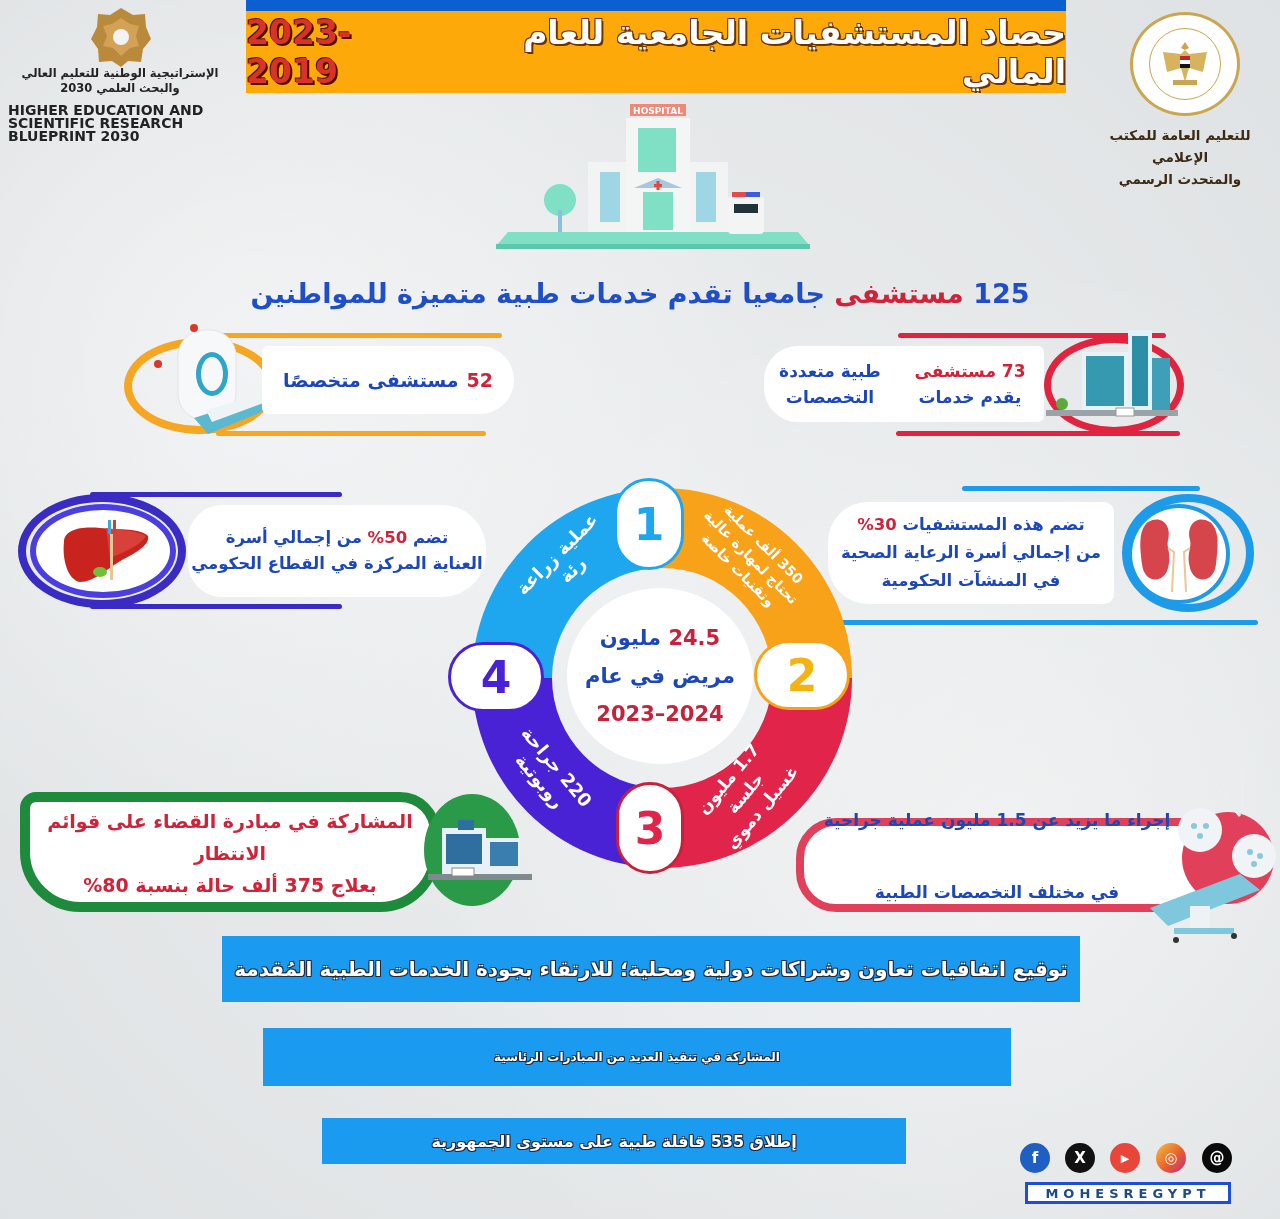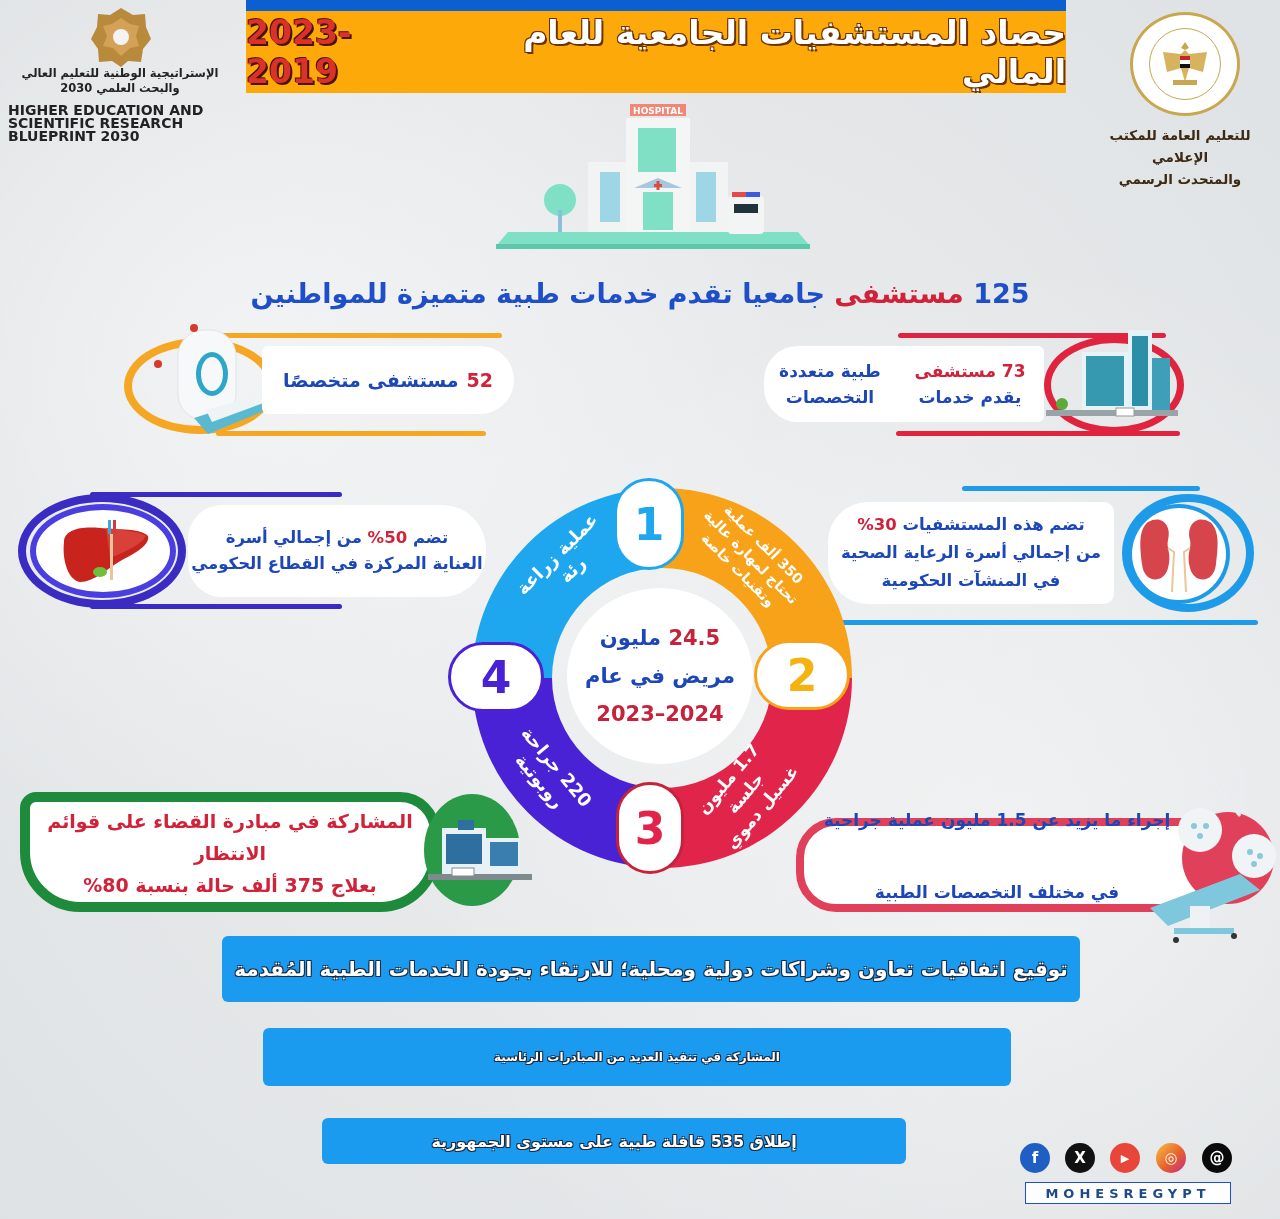--- a/index.html
+++ b/index.html
@@ -58,27 +58,27 @@
   .ring-wrap { left: 462px; top: 478px; width: 400px; height: 400px; }
   .center-circle { left: 567px; top: 588px; width: 186px; height: 176px; border-radius: 50%;
     background: #fff; display:flex; flex-direction: column; align-items:center; justify-content:center;
     direction: rtl; font-weight: 900; font-size: 21px; color: #1d47b8; line-height: 38px; }
   .center-circle .red { color: #c6223b; }
   .num-badge { position: absolute; background: #fff; border-radius: 36px; display:flex; align-items:center; justify-content:center;
     font-size: 44px; font-weight: 900; }
   .seg-text { position: absolute; color: #fff; font-weight: 900; font-size: 16px; text-align: center; direction: rtl; line-height: 22px; }
 
   
-  .bluebox { position: absolute; background: #1a9bf0; border-radius: 6px; display:flex; align-items:center; justify-content:center;
+  .bluebox { position: absolute; background: #1a9bf0; border-radius: 0; display:flex; align-items:center; justify-content:center;
     direction: rtl; color: #fff; font-weight: 900;
     text-shadow: 1px 1px 0 #1b2a40, -1px -1px 0 #1b2a40, 1px -1px 0 #1b2a40, -1px 1px 0 #1b2a40; }
 
   
   .social { position: absolute; width: 30px; height: 30px; border-radius: 50%; display:flex; align-items:center; justify-content:center; color:#fff; font-weight: 900; font-size: 15px; }
-  .handle { left: 1025px; top: 1182px; width: 206px; height: 22px; background: #fff; border: 1px solid #1d4ed8;
+  .handle { left: 1025px; top: 1182px; width: 206px; height: 22px; background: #fff; border: 3px solid #1d4ed8;
     display:flex; align-items:center; justify-content:center; letter-spacing: 5px; font-size: 13px; font-weight: 900; color: #1d4b8a; }
 </style>
 </head>
 <body>
 
 <div class="abs banner-top"></div>
 <div class="abs banner">
   <span class="banner-title">حصاد المستشفيات الجامعية للعام المالي</span>
   <span class="banner-year">2023-2019</span>
 </div>

